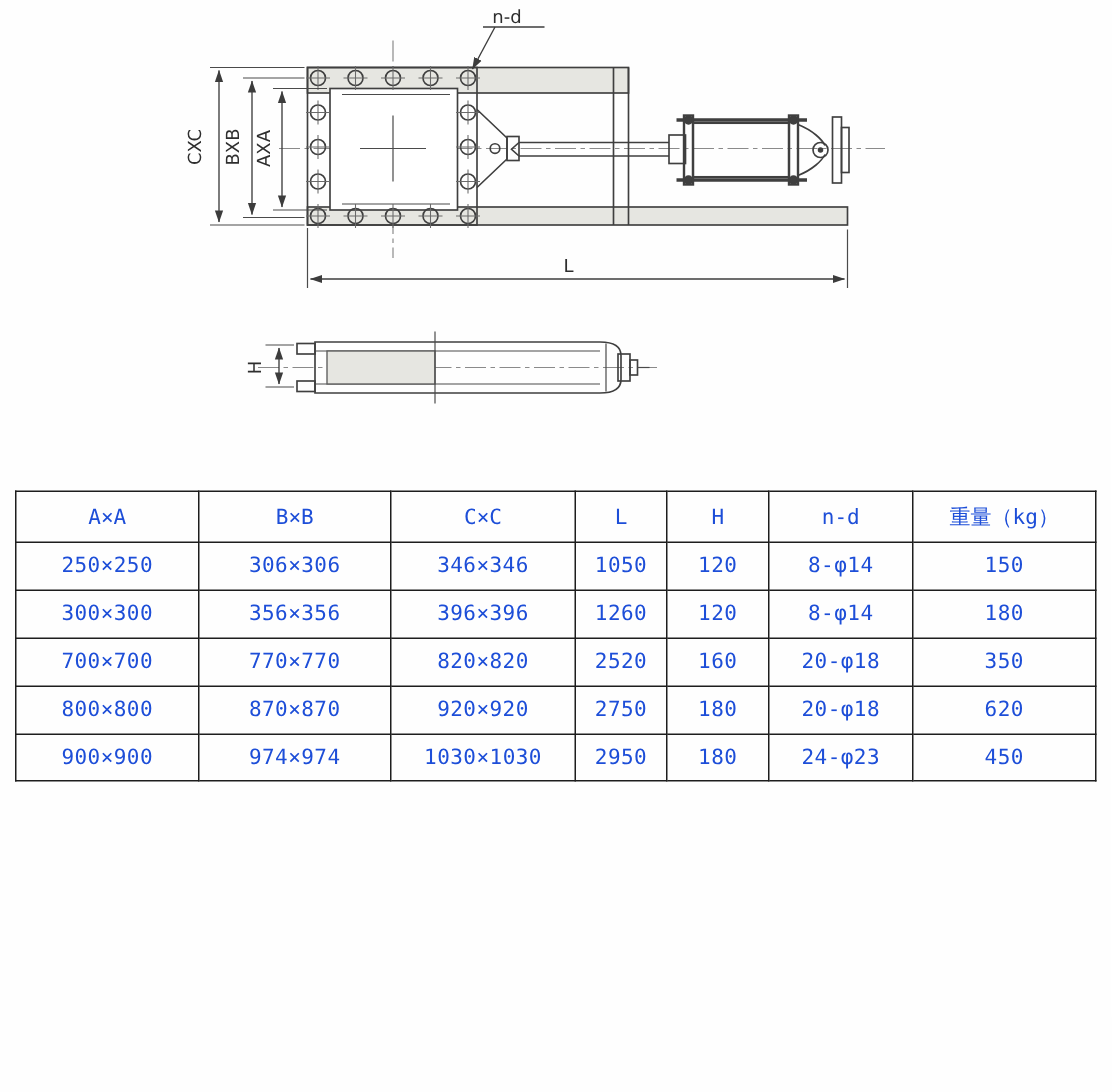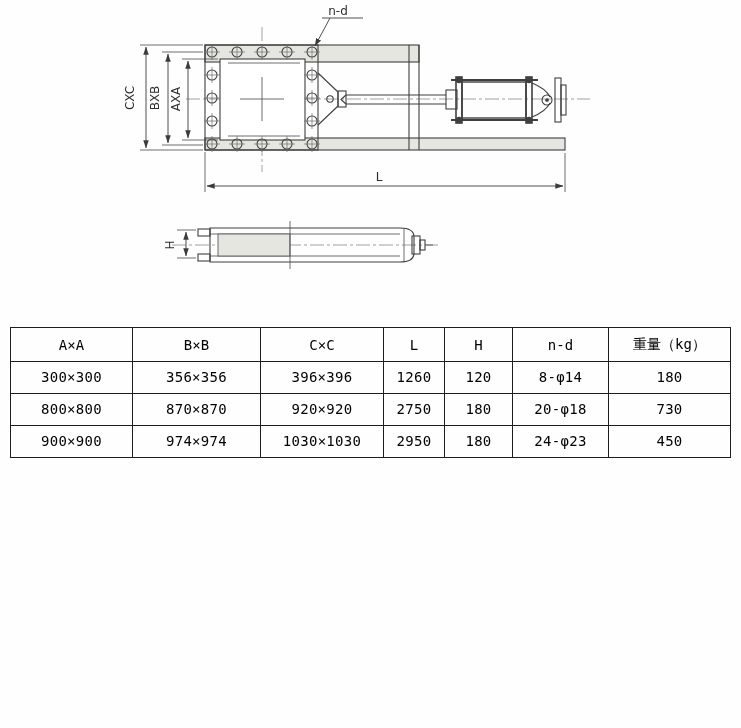--- a/index.html
+++ b/index.html
@@ -4,21 +4,21 @@
 <style>
   html,body{margin:0;padding:0;background:#ffffff;}
   body{width:741px;height:728px;font-family:"DejaVu Sans", sans-serif;}
   .stage{position:relative;width:741px;height:728px;background:#fefefe;overflow:hidden;}
   svg.drawing{position:absolute;left:0;top:0;}
   svg .cl{stroke:#8a8a8a;stroke-width:.8;stroke-dasharray:14 3 3 3;fill:none;}
   svg .thin{stroke:#4a4a4a;stroke-width:.8;fill:none;}
   svg .dim{stroke:#3c3c3c;stroke-width:.9;fill:none;}
   svg text{fill:#2e2e2e;font-family:"DejaVu Sans", sans-serif;font-size:12px;}
   table.dims{position:absolute;left:10px;top:327px;width:721px;border-collapse:collapse;table-layout:fixed;
-    font-family:"DejaVu Sans Mono","Liberation Mono",monospace;color:#000000;border-radius:15px;}
+    font-family:"DejaVu Sans Mono","Liberation Mono",monospace;color:#1d4ed8;border-radius:15px;}
   table.dims th, table.dims td{border:1.6px solid #1d1d1d;text-align:center;vertical-align:middle;
     padding:0;white-space:nowrap;overflow:hidden;}
   table.dims th{height:33px;font-weight:normal;font-size:14px;}
   table.dims td{height:30.9px;font-size:14px;letter-spacing:.3px;}
 </style>
 </head>
 <body>
 
 <div class="stage">
 
@@ -159,36 +159,54 @@
           <th>B×B</th>
           <th>C×C</th>
           <th>L</th>
           <th>H</th>
           <th>n-d</th>
           <th>重量（kg）</th>
         </tr>
     </thead>
     <tbody>
         <tr>
+          <td>250×250</td>
+          <td>306×306</td>
+          <td>346×346</td>
+          <td>1050</td>
+          <td>120</td>
+          <td>8-φ14</td>
+          <td>150</td>
+        </tr>
+        <tr>
           <td>300×300</td>
           <td>356×356</td>
           <td>396×396</td>
           <td>1260</td>
           <td>120</td>
           <td>8-φ14</td>
           <td>180</td>
         </tr>
         <tr>
+          <td>700×700</td>
+          <td>770×770</td>
+          <td>820×820</td>
+          <td>2520</td>
+          <td>160</td>
+          <td>20-φ18</td>
+          <td>350</td>
+        </tr>
+        <tr>
           <td>800×800</td>
           <td>870×870</td>
           <td>920×920</td>
           <td>2750</td>
           <td>180</td>
           <td>20-φ18</td>
-          <td>730</td>
+          <td>620</td>
         </tr>
         <tr>
           <td>900×900</td>
           <td>974×974</td>
           <td>1030×1030</td>
           <td>2950</td>
           <td>180</td>
           <td>24-φ23</td>
           <td>450</td>
         </tr>

